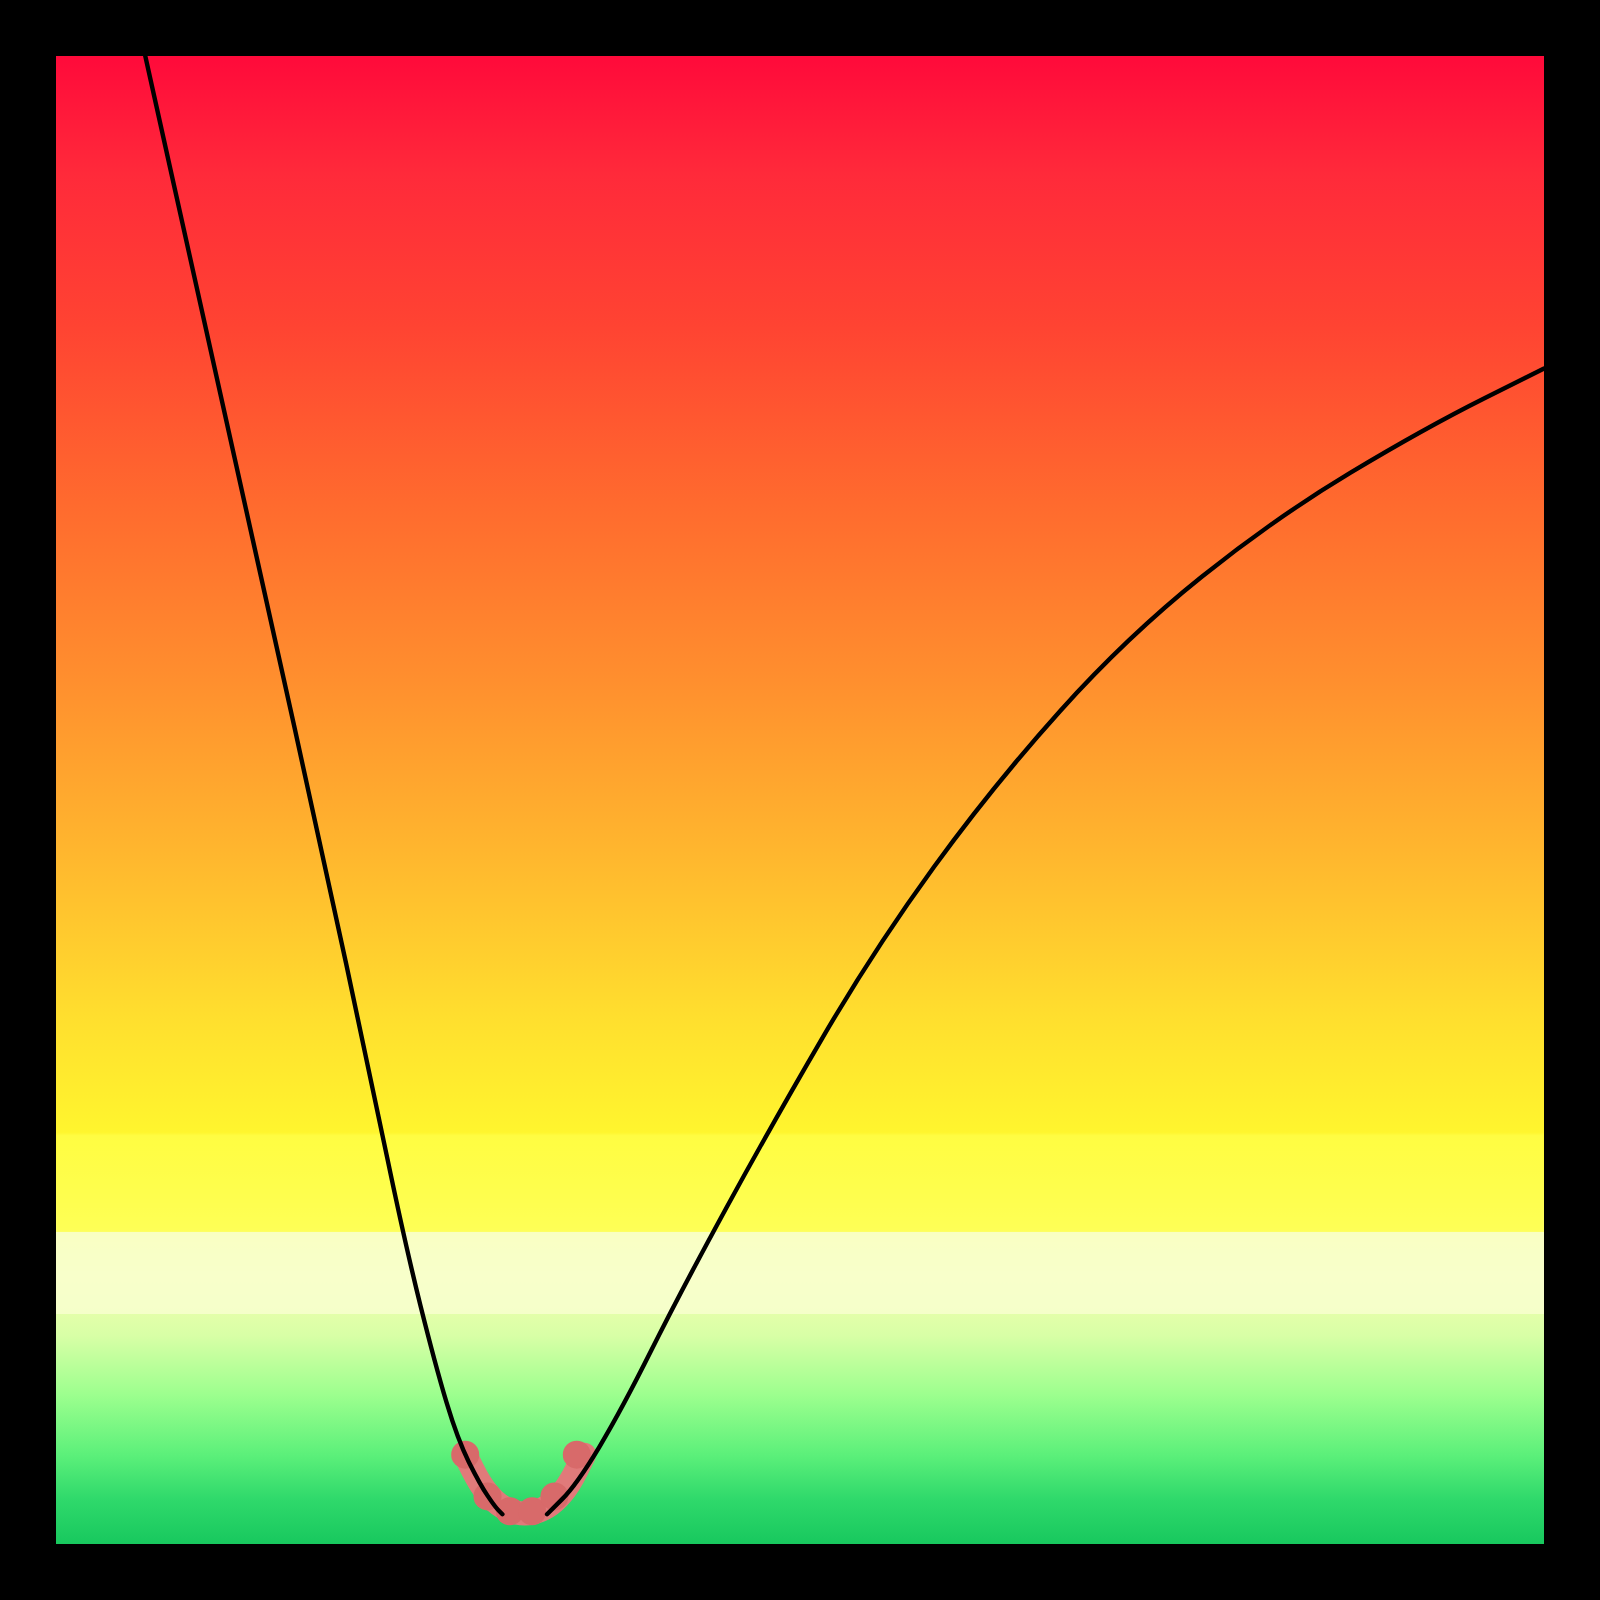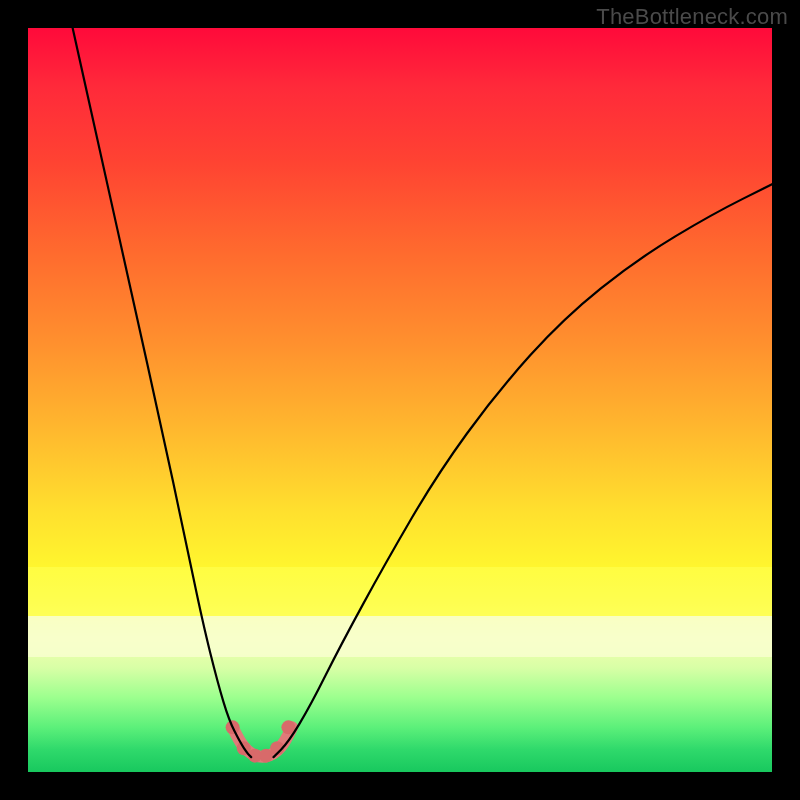--- a/index.html
+++ b/index.html
@@ -95,21 +95,20 @@
     stroke-linejoin: round;
   }
   .dot {
     fill: #d86a6a;
   }
 </style>
 </head>
 <body>
 
 <div class="outer">
-  <div class="watermark">TheBottleneck.com</div>
 
   <div class="plot-frame">
     <div class="gradient"></div>
     <div class="yellow-band"></div>
     <div class="pale-band"></div>
 
     <svg class="curves" viewBox="0 0 744 744" preserveAspectRatio="none">
       <path class="highlight-path" d="M 204.60000000000002 699.36 Q 204.60000000000002 699.36 208.32 706.8 Q 212.04 714.24 215.76 718.704 Q 219.48 723.168 223.2 725.4 Q 226.92 727.632 230.64 728.376 Q 234.36 729.12 238.08 728.376 Q 241.8 727.632 245.52 725.4 Q 249.24 723.168 252.96 718.704 Q 256.68 714.24 260.4 706.8 L 264.12 699.36"></path>
       <g id="dots-group">
           <circle class="dot" r="7" cx="204.60000000000002" cy="699.36"></circle>

